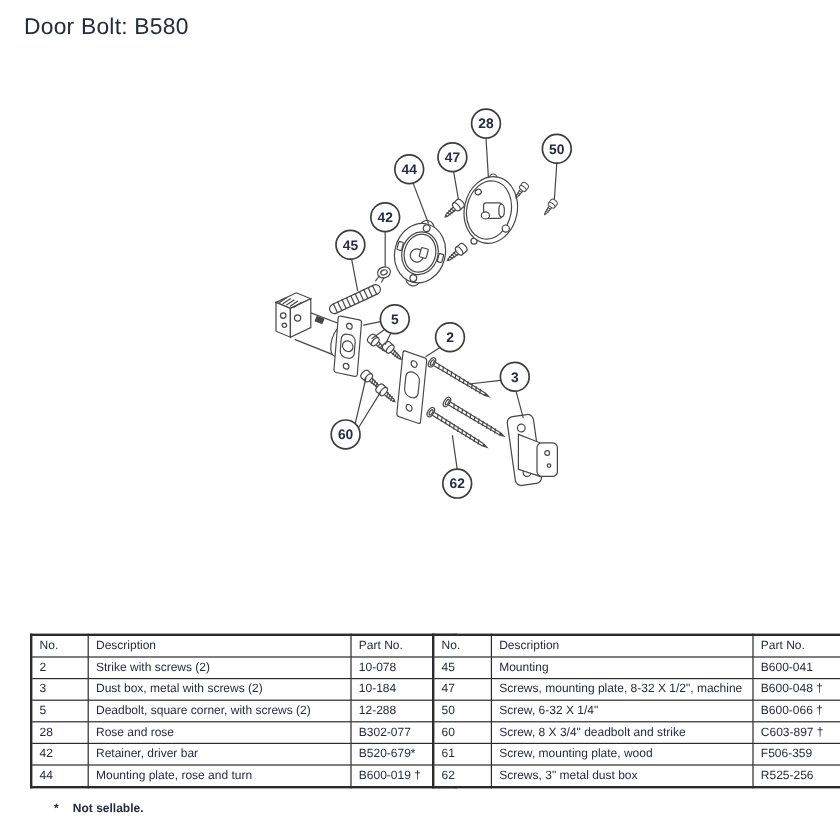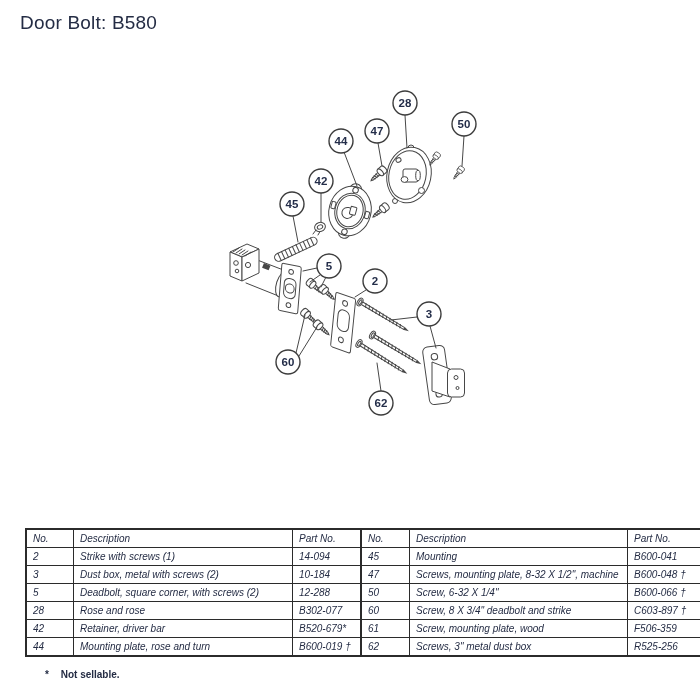--- a/index.html
+++ b/index.html
@@ -11,21 +11,21 @@
   .ln{stroke:#474747;stroke-width:1;fill:none;stroke-linecap:round;}
   .sh{stroke:#474747;stroke-width:1;fill:#ffffff;}
   .shd{fill:#474747;stroke:none;}
   .co-circle{fill:#fff;stroke:#3c3c3c;stroke-width:1.4;}
   .co-num{font-family:"Liberation Sans",sans-serif;font-size:11.5px;font-weight:700;
         fill:#232d49;text-anchor:middle;}
   .parts-table{position:absolute;top:528px;border-collapse:collapse;table-layout:fixed;
         background:#fff;border:2px solid #2b2b2b;}
   .parts-table th,.parts-table td{border:1px solid #2b2b2b;padding:3px 6px 2px;font-size:10px;
         line-height:1.2;text-align:left;vertical-align:top;font-weight:400;color:#242c44;
-        height:12px;overflow:hidden;font-style:italic;}
+        height:12px;overflow:hidden;}
   .pt-0{left:25px;width:316px;}
   .pt-1{left:360px;width:306px;}
   .pt-0 th:nth-child(1){width:34px;}  .pt-0 th:nth-child(2){width:206px;} .pt-0 th:nth-child(3){width:74px;}
   .pt-1 th:nth-child(1){width:35px;}  .pt-1 th:nth-child(2){width:205px;} .pt-1 th:nth-child(3){width:64px;}
   .footnote{position:absolute;left:45px;top:669px;font-size:10px;color:#242c44;font-weight:bold;}
   .footnote .marker{margin-right:9px;}
 </style>
 </head>
 <body>
 
@@ -238,22 +238,22 @@
       <thead>
         <tr>
           <th>No.</th>
           <th>Description</th>
           <th>Part No.</th>
         </tr>
       </thead>
       <tbody>
         <tr>
           <td>2</td>
-          <td>Strike with screws (1)</td>
-          <td>14-094</td>
+          <td>Strike with screws (2)</td>
+          <td>10-078</td>
         </tr>
         <tr>
           <td>3</td>
           <td>Dust box, metal with screws (2)</td>
           <td>10-184</td>
         </tr>
         <tr>
           <td>5</td>
           <td>Deadbolt, square corner, with screws (2)</td>
           <td>12-288</td>

